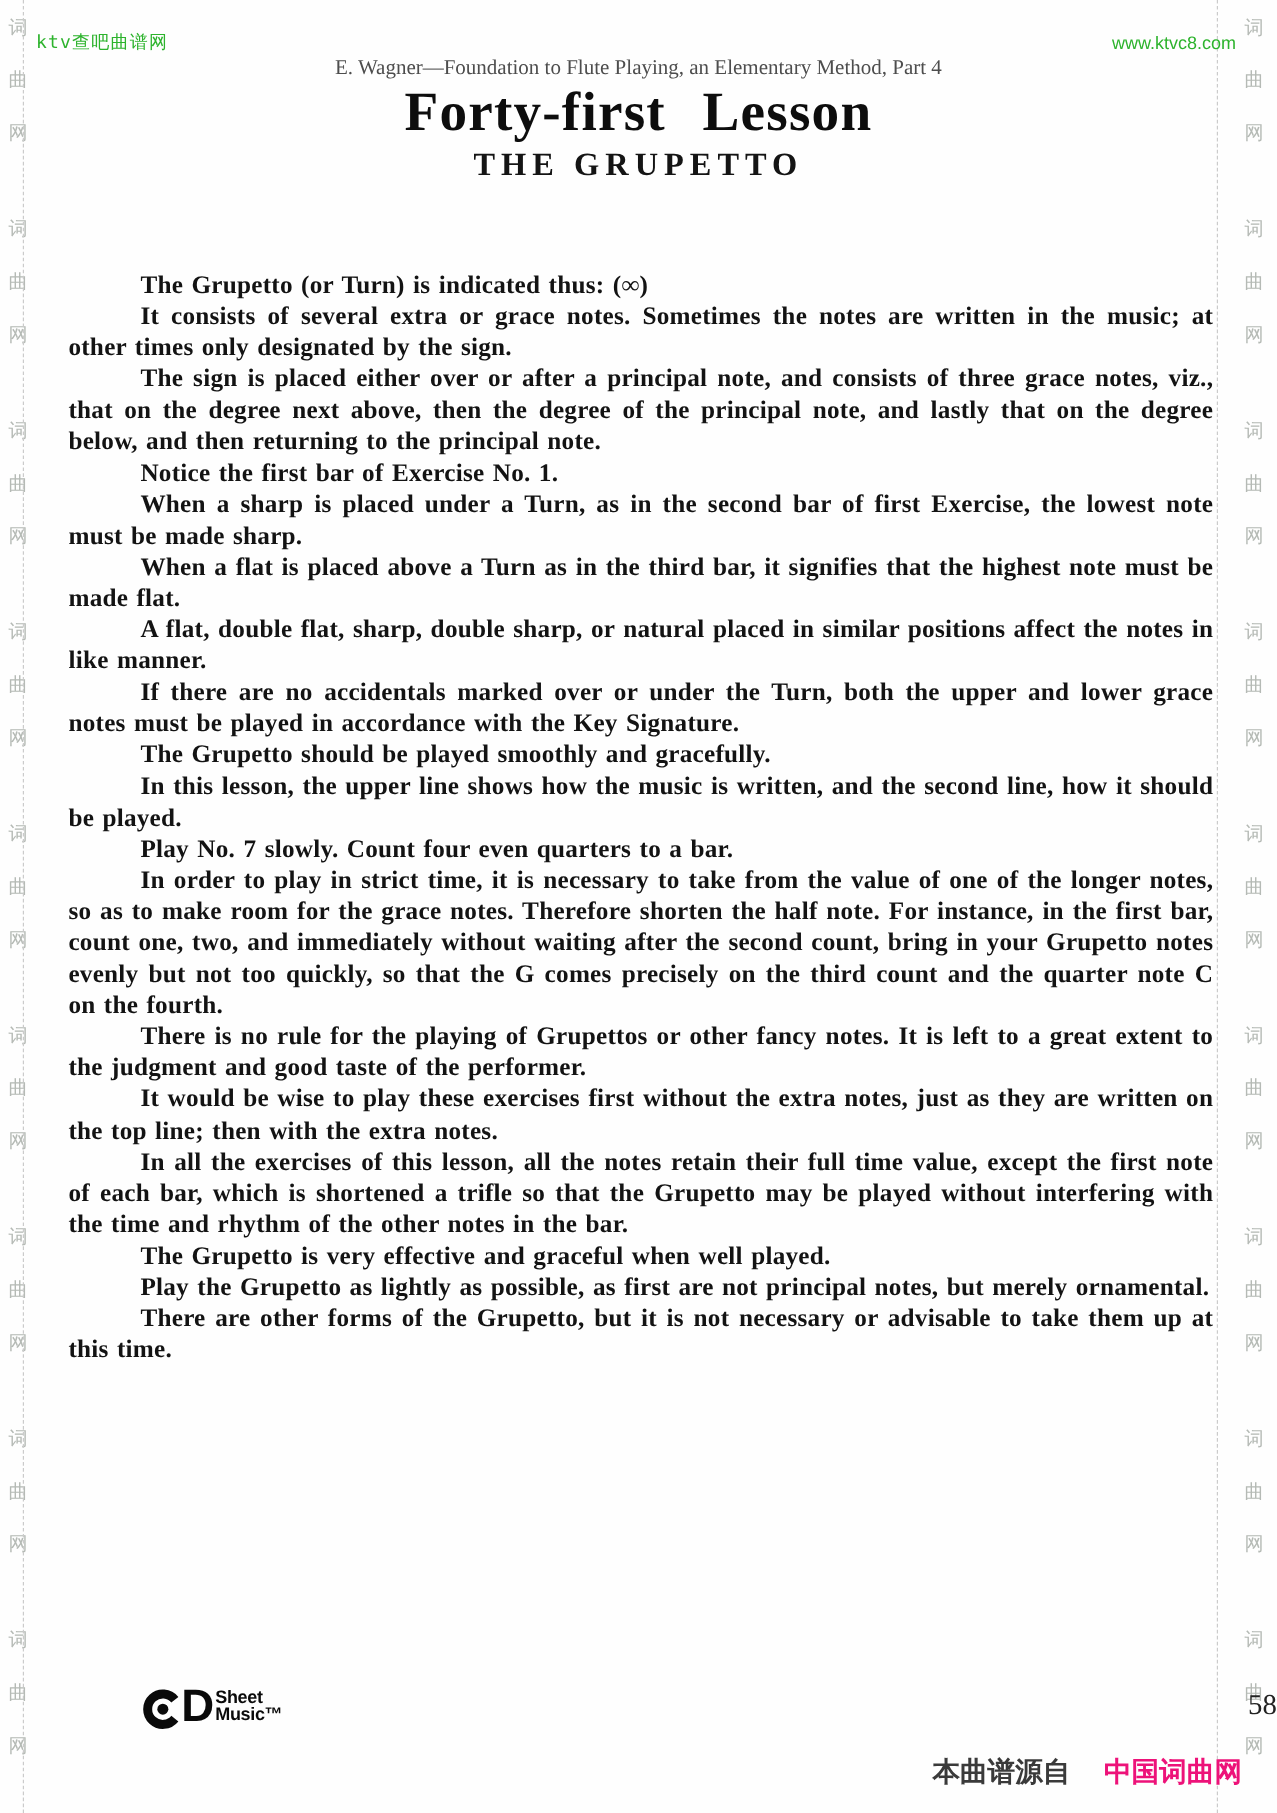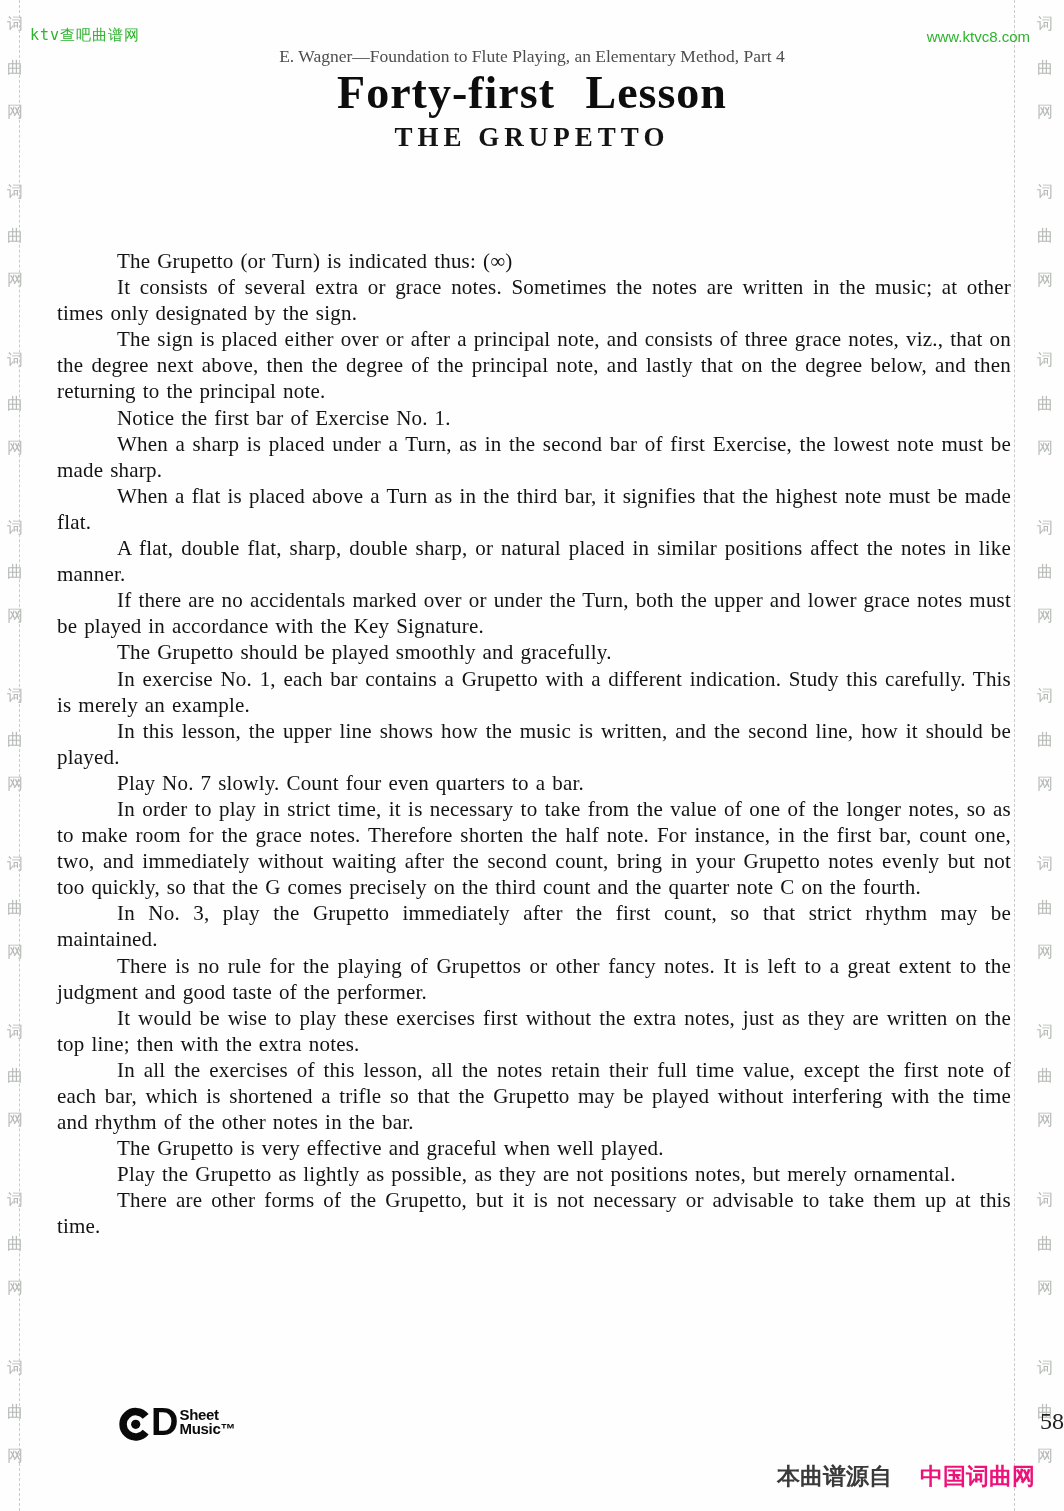--- a/index.html
+++ b/index.html
@@ -35,22 +35,22 @@
   }
   .lesson-title {
     position:absolute; left:0; right:0; top:66px; margin:0; text-align:center;
     font-size:46px; font-weight:bold; letter-spacing:1px; word-spacing:18px; color:#0d0d0d;
   }
   .lesson-subtitle {
     position:absolute; left:0; right:0; top:122px; margin:0; text-align:center;
     font-size:27px; font-weight:600; letter-spacing:5px; color:#141414;
   }
   .body-text {
-    position:absolute; left:57px; top:248px; width:954px;
-    font-size:21px; line-height:26.1px; font-weight:normal; color:#131313;
+    position:absolute; left:57px; top:224px; width:954px;
+    font-size:21px; line-height:26.1px; font-weight:bold; color:#131313;
     text-align:justify; letter-spacing:0.2px; word-spacing:1.5px;
   }
   .body-text p { margin:0; text-indent:60px; }
 
   .footer-logo { position:absolute; left:117px; top:1406px; display:flex; align-items:flex-start; color:#0a0a0a; }
   .logo-d {
     font-family:"Liberation Sans", sans-serif; font-weight:bold; font-size:38px;
     line-height:33px; margin-left:-4px; letter-spacing:-1px;
   }
   .logo-lines {
@@ -179,30 +179,28 @@
   <div class="body-text" id="body-text">
       <p>The Grupetto (or Turn) is indicated thus: (∞)</p>
       <p>It consists of several extra or grace notes. Sometimes the notes are written in the music; at other times only designated by the sign.</p>
       <p>The sign is placed either over or after a principal note, and consists of three grace notes, viz., that on the degree next above, then the degree of the principal note, and lastly that on the degree below, and then returning to the principal note.</p>
       <p>Notice the first bar of Exercise No. 1.</p>
       <p>When a sharp is placed under a Turn, as in the second bar of first Exercise, the lowest note must be made sharp.</p>
       <p>When a flat is placed above a Turn as in the third bar, it signifies that the highest note must be made flat.</p>
       <p>A flat, double flat, sharp, double sharp, or natural placed in similar positions affect the notes in like manner.</p>
       <p>If there are no accidentals marked over or under the Turn, both the upper and lower grace notes must be played in accordance with the Key Signature.</p>
       <p>The Grupetto should be played smoothly and gracefully.</p>
-      <p>In exercise No. 1, each bar contains a Grupetto with a different indication. Study this carefully. This is merely an example.</p>
       <p>In this lesson, the upper line shows how the music is written, and the second line, how it should be played.</p>
       <p>Play No. 7 slowly. Count four even quarters to a bar.</p>
       <p>In order to play in strict time, it is necessary to take from the value of one of the longer notes, so as to make room for the grace notes. Therefore shorten the half note. For instance, in the first bar, count one, two, and immediately without waiting after the second count, bring in your Grupetto notes evenly but not too quickly, so that the G comes precisely on the third count and the quarter note C on the fourth.</p>
-      <p>In No. 3, play the Grupetto immediately after the first count, so that strict rhythm may be maintained.</p>
       <p>There is no rule for the playing of Grupettos or other fancy notes. It is left to a great extent to the judgment and good taste of the performer.</p>
       <p>It would be wise to play these exercises first without the extra notes, just as they are written on the top line; then with the extra notes.</p>
       <p>In all the exercises of this lesson, all the notes retain their full time value, except the first note of each bar, which is shortened a trifle so that the Grupetto may be played without interfering with the time and rhythm of the other notes in the bar.</p>
       <p>The Grupetto is very effective and graceful when well played.</p>
-      <p>Play the Grupetto as lightly as possible, as they are not positions notes, but merely ornamental.</p>
+      <p>Play the Grupetto as lightly as possible, as first are not principal notes, but merely ornamental.</p>
       <p>There are other forms of the Grupetto, but it is not necessary or advisable to take them up at this time.</p>
     </div>
 
   <div class="footer-logo">
     <svg width="38" height="38" viewBox="0 0 38 38">
       <path d="M 28.7 26.2 A 12.7 12.7 0 1 1 28.7 10.4" fill="none" stroke="#0a0a0a" stroke-width="7.5"></path>
       <circle cx="18.7" cy="18.3" r="4.6" fill="#0a0a0a"></circle>
     </svg>
     <span class="logo-d">D</span>
     <span class="logo-lines">

